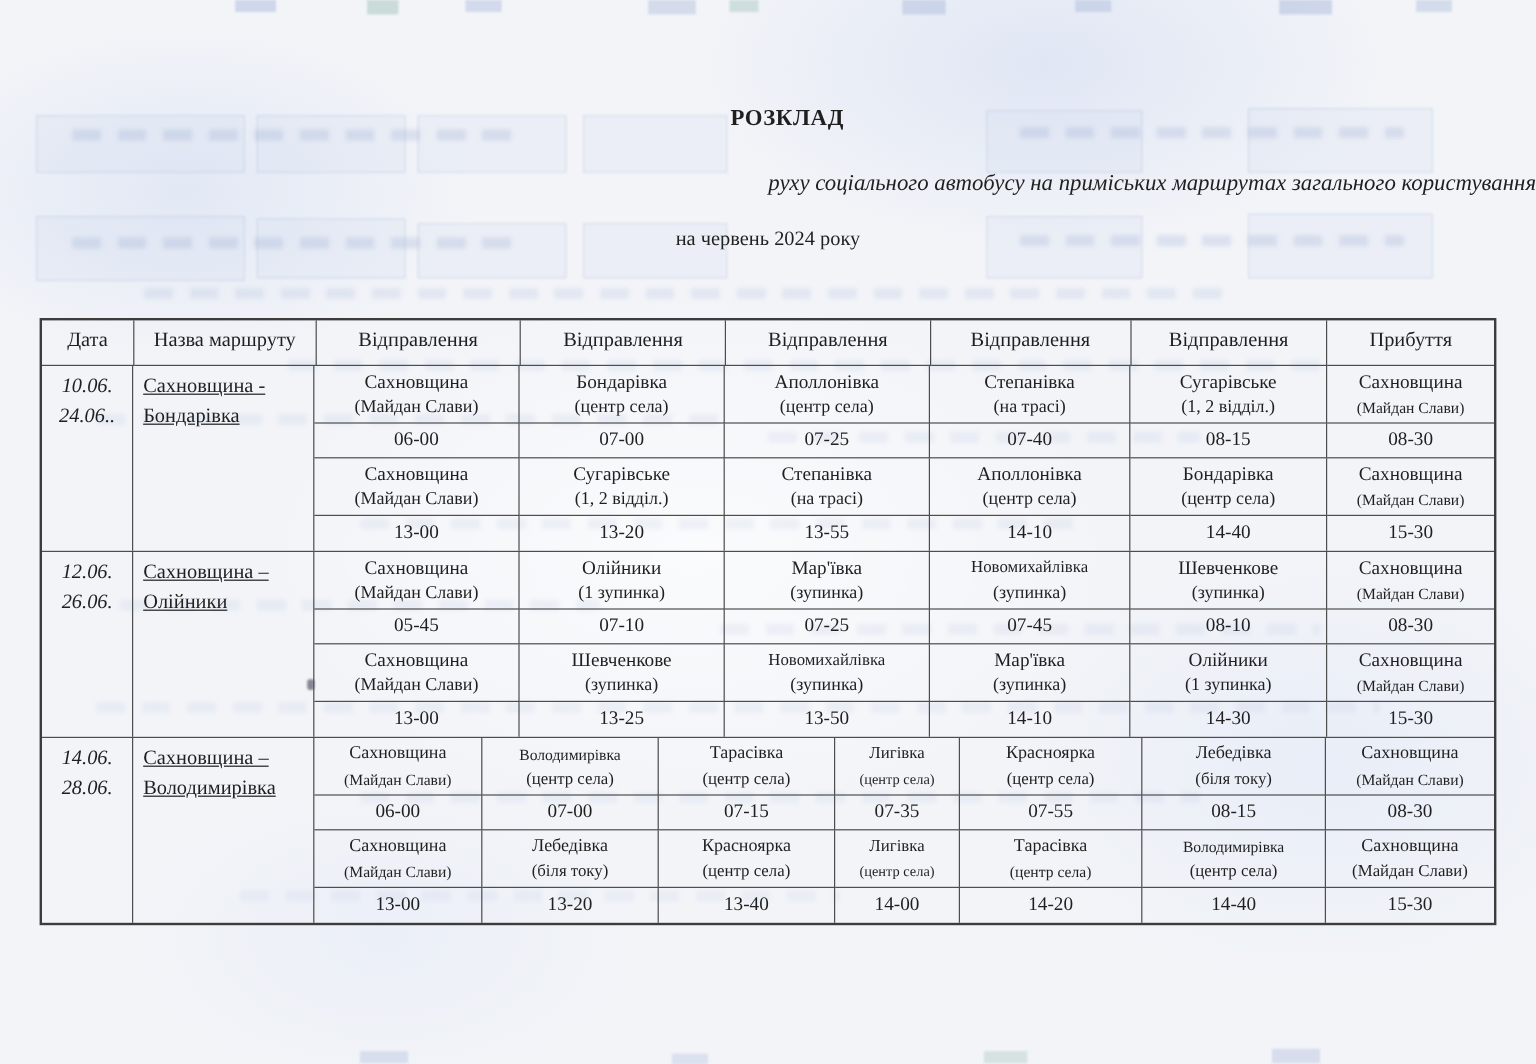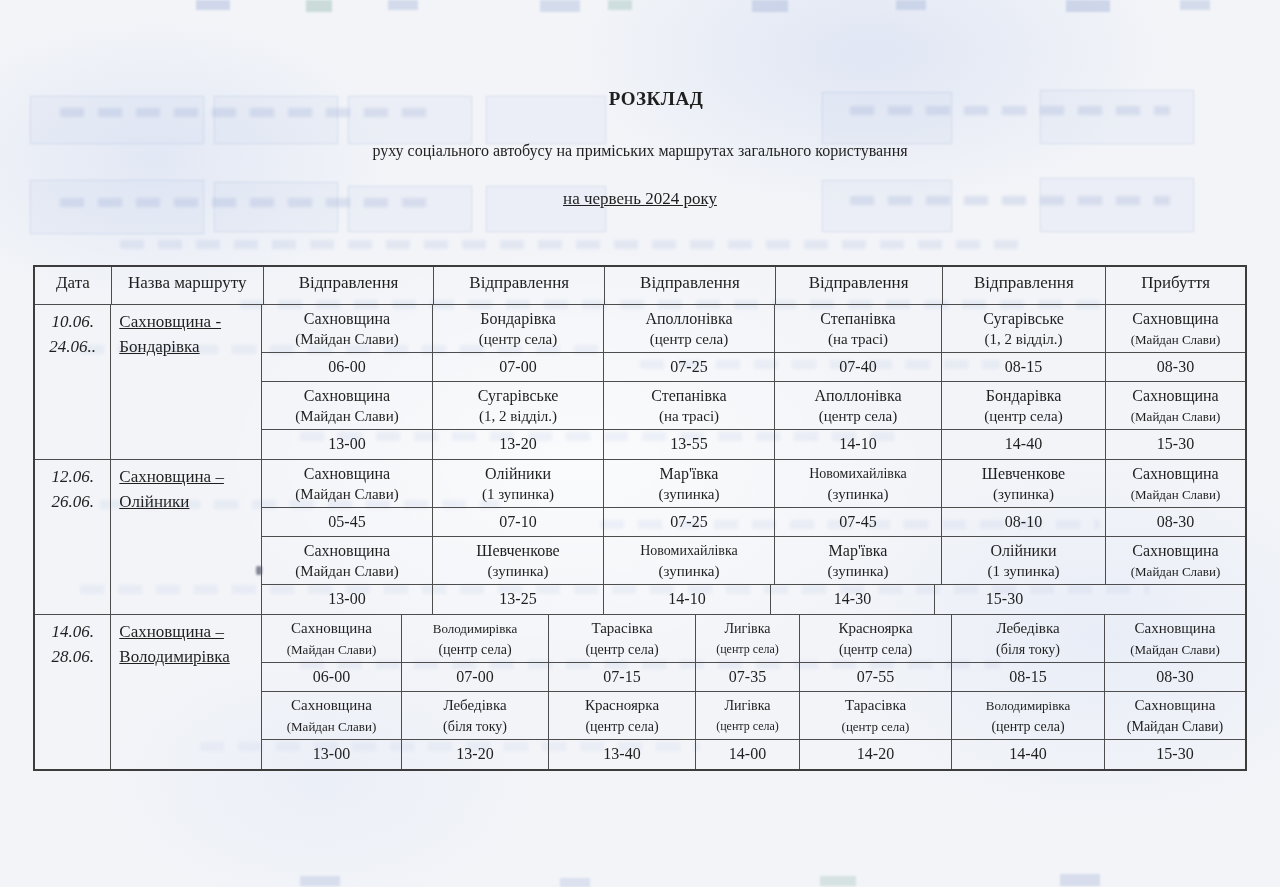--- a/index.html
+++ b/index.html
@@ -37,25 +37,25 @@
   .gsp { position: absolute; filter: blur(0.8px); }
 
   
   .content { position: absolute; inset: 0; z-index: 1; }
   .doc-title {
     position: absolute; top: 88px; left: 16px; width: 100%;
     text-align: center; font-size: 19px; font-weight: bold; letter-spacing: 0.5px;
   }
   .doc-subtitle {
     position: absolute; top: 142px; left: 0; width: 100%;
-    text-align: center; font-size: 16px;
+    text-align: right; font-size: 19px; font-style: italic;
   }
   .doc-period {
     position: absolute; top: 189px; left: 0; width: 100%;
-    text-align: center; font-size: 17px; text-decoration: underline;
+    text-align: center; font-size: 17px;
   }
 
   
   .schedule {
     position: absolute; left: 33px; top: 265px; width: 1214px;
     border: 2px solid #3c3c3c;
     box-sizing: border-box;
     background: transparent;
   }
   .hrow, .names-row, .times-row { display: flex; }
@@ -324,20 +324,21 @@
               <div class="dt">(1 зупинка)</div>
             </div>
           <div class="cell w139 last">
               <div class="pl">Сахновщина</div>
               <div class="dt d13">(Майдан Слави)</div>
             </div>
         </div>
         <div class="times-row tlast">
           <div class="cell w171">13-00</div>
           <div class="cell w171">13-25</div>
+          <div class="cell w171">13-50</div>
           <div class="cell w167">14-10</div>
           <div class="cell w164">14-30</div>
           <div class="cell w139 last">15-30</div>
         </div>
       </div>
     </div>
 
     <div class="route-row lastrow">
       <div class="cell c0 date-cell">
         <div>14.06.</div>

